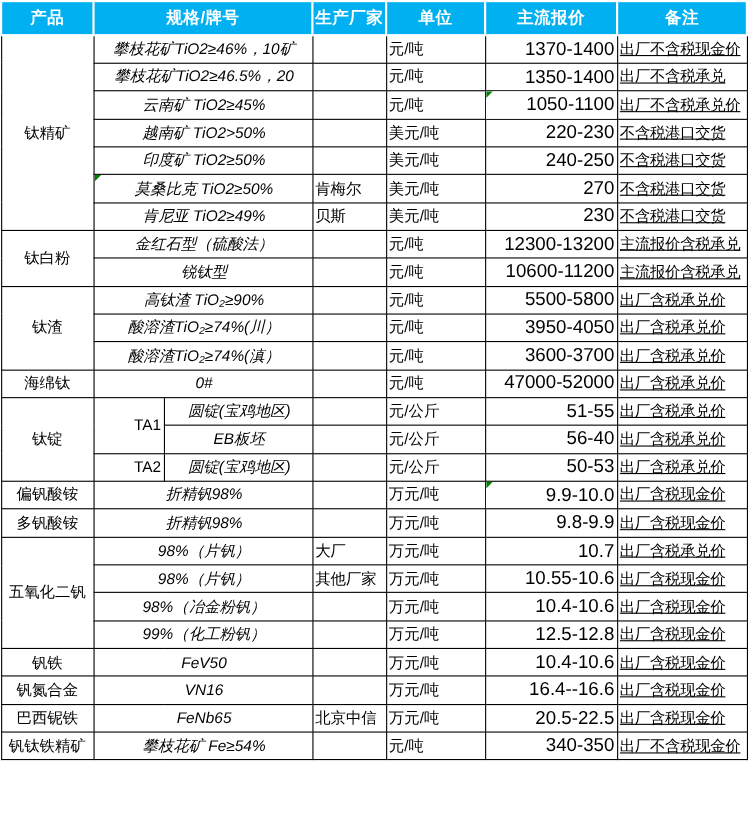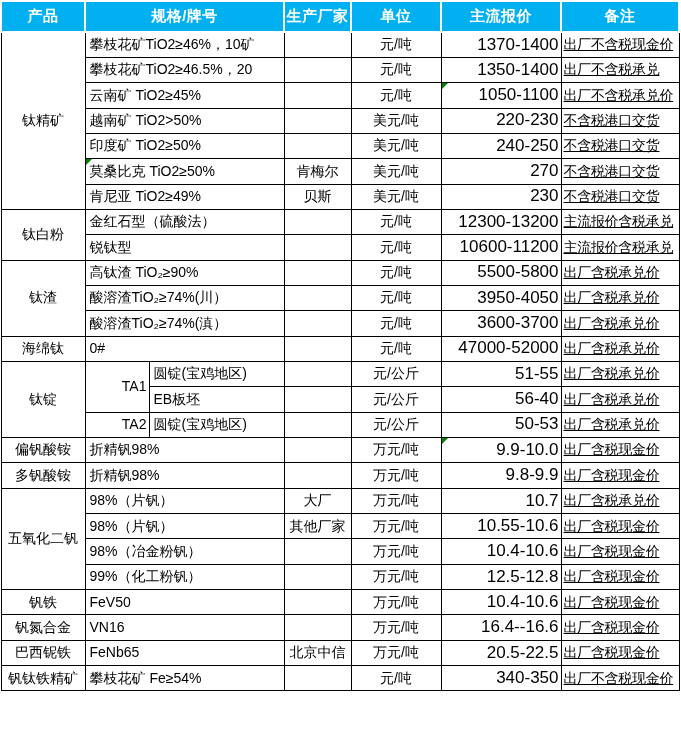--- a/index.html
+++ b/index.html
@@ -24,23 +24,23 @@
   tbody tr{height:25.35px;}
   tbody td{
     border:1px solid #000;
     font-size:14px;line-height:1.1;
     padding:0 2px;
     overflow:hidden;white-space:nowrap;
     background:#fff;
   }
   .col-product{text-align:center;}
   .col-grade{text-align:right;padding-left:4px;}
-  .col-spec{text-align:left;padding-left:4px;}
-  .col-manu{text-align:center;}
-  .col-unit{text-align:center;}
+  .col-spec{text-align:center;padding-left:4px;font-style:italic;}
+  .col-manu{text-align:left;}
+  .col-unit{text-align:left;}
   .col-price{text-align:right;font-size:17px;}
   .col-note{text-align:left;padding-left:2px;letter-spacing:-0.3px;text-decoration:underline;}
   .has-comment{position:relative;}
   .comment-marker{
     position:absolute;top:0;left:0;width:0;height:0;
     border-top:6px solid var(--comment-color,#008000);
     border-right:6px solid transparent;
   }
 </style>
 </head>

